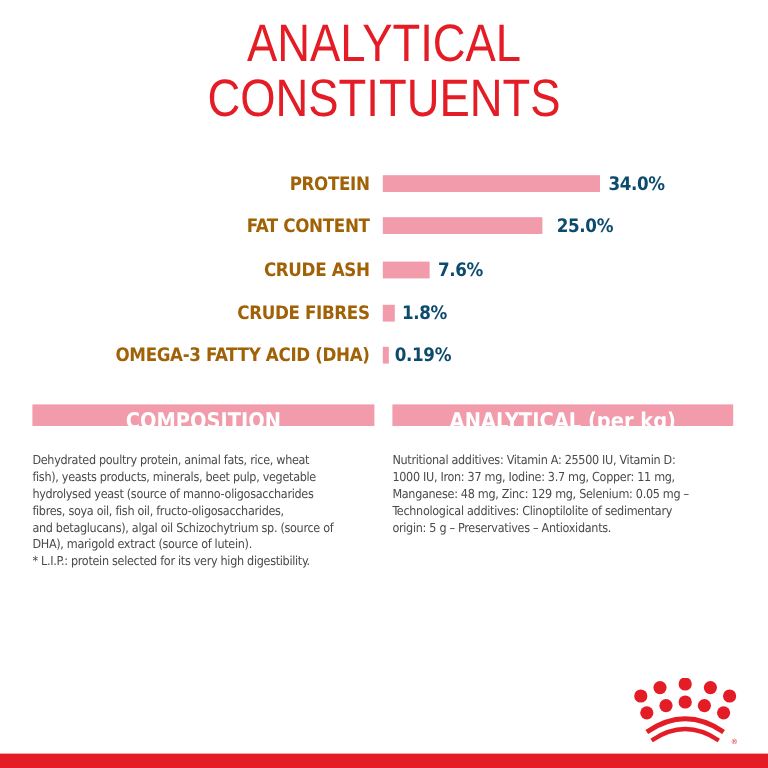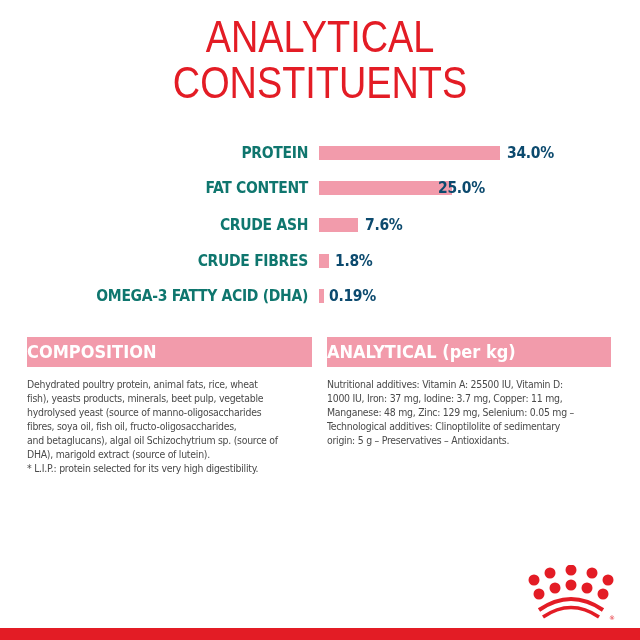--- a/index.html
+++ b/index.html
@@ -1,23 +1,23 @@
 <!DOCTYPE html>
 <html><head>
 <meta charset="utf-8">
 <style>
   html,body{margin:0;padding:0;}
   body{width:640px;height:640px;background:#ffffff;position:relative;overflow:hidden;font-family:"DejaVu Sans Condensed","DejaVu Sans",sans-serif;}
   .title{position:absolute;left:0;top:14px;width:640px;text-align:center;color:#e31c25;font-family:"Liberation Sans Narrow","Liberation Sans",sans-serif;font-size:44px;line-height:46px;letter-spacing:0px;transform:scaleX(0.86);transform-origin:center;}
   .chart{position:absolute;left:0;top:0;width:640px;}
   .row{position:absolute;left:0;height:22px;width:640px;}
-  .row .label{position:absolute;right:332px;top:0;color:#0f766e;font-weight:bold;font-size:15.5px;line-height:22px;white-space:nowrap;letter-spacing:-0.3px;}
+  .row .label{position:absolute;right:332px;top:0;color:#a16207;font-weight:bold;font-size:15.5px;line-height:22px;white-space:nowrap;letter-spacing:-0.3px;}
   .row .bar{position:absolute;left:319px;top:4px;height:14px;background:#f29bab;}
   .row .val{position:absolute;top:0;color:#0c4a6e;font-weight:bold;font-size:15.5px;line-height:22px;white-space:nowrap;letter-spacing:-0.3px;}
-  .sec-head{position:absolute;top:337px;height:30px;background:#f29bab;color:#ffffff;font-weight:bold;font-size:18px;line-height:30px;text-align:left;}
+  .sec-head{position:absolute;top:337px;height:18px;background:#f29bab;color:#ffffff;font-weight:bold;font-size:18px;line-height:30px;text-align:center;}
   .sec-body{position:absolute;top:377px;color:#4a4a4a;font-size:10.4px;line-height:14px;letter-spacing:-0.25px;}
   .logo{position:absolute;left:525px;top:565px;width:92px;height:58px;}
   .footer{position:absolute;left:0;top:628px;width:640px;height:12px;background:#e31c25;}
 </style>
 </head>
 <body>
 
 <div class="title">
   <div>ANALYTICAL</div>
   <div>CONSTITUENTS</div>
@@ -25,21 +25,21 @@
 
 <div class="chart">
   <div class="row" style="top:142px">
     <span class="label">PROTEIN</span>
     <span class="bar" style="width:181px"></span>
     <span class="val" style="left:507px">34.0%</span>
   </div>
   <div class="row" style="top:177px">
     <span class="label">FAT CONTENT</span>
     <span class="bar" style="width:133px"></span>
-    <span class="val" style="left:438px">25.0%</span>
+    <span class="val" style="left:464px">25.0%</span>
   </div>
   <div class="row" style="top:214px">
     <span class="label">CRUDE ASH</span>
     <span class="bar" style="width:39px"></span>
     <span class="val" style="left:365px">7.6%</span>
   </div>
   <div class="row" style="top:250px">
     <span class="label">CRUDE FIBRES</span>
     <span class="bar" style="width:10px"></span>
     <span class="val" style="left:335px">1.8%</span>

